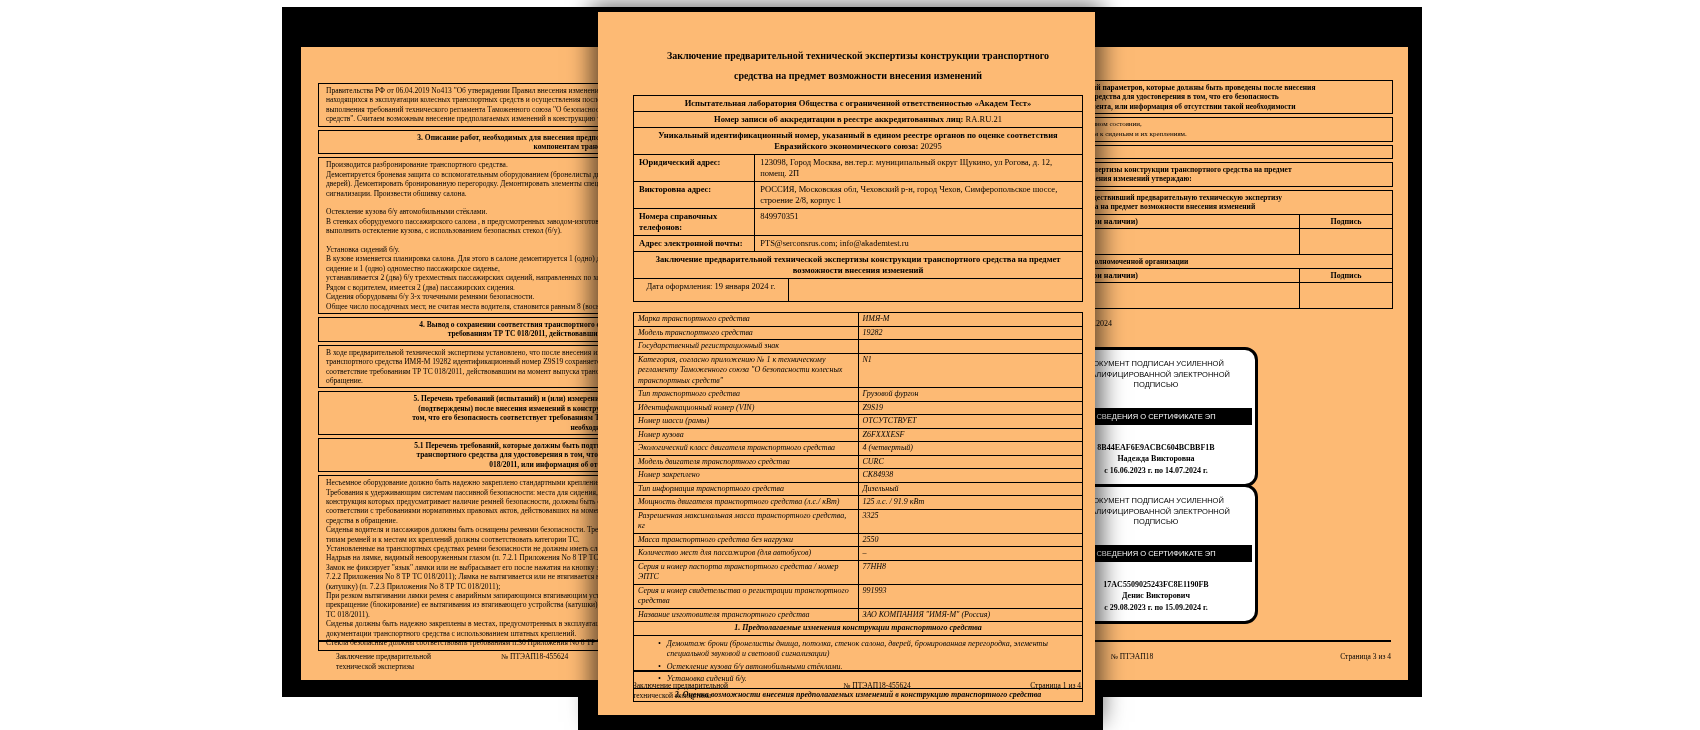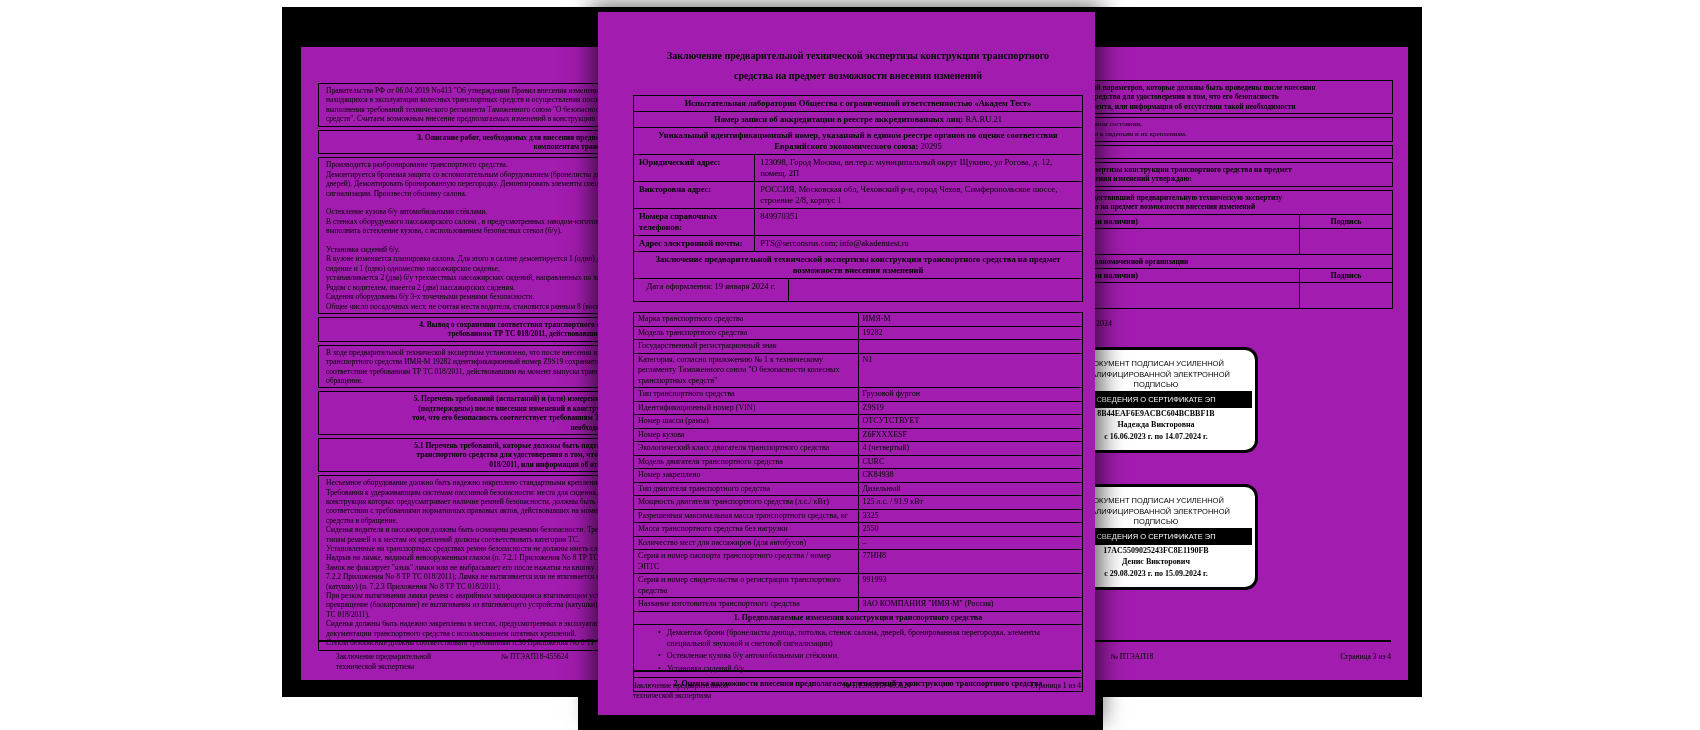--- a/index.html
+++ b/index.html
@@ -1,21 +1,21 @@
 <!DOCTYPE html>
 <html><head>
 <meta charset="utf-8">
 <style>
   html,body{margin:0;padding:0;}
   body{width:1700px;height:730px;position:relative;background:#ffffff;
        font-family:"Liberation Serif","DejaVu Serif",serif;color:#000;overflow:hidden;}
   .bd{position:absolute;background:#000;}
   #bd1{left:282px;top:7px;width:1140px;height:690px;z-index:0;}
   #bd2{left:578px;top:7px;width:525px;height:723px;z-index:1;}
-  .page{position:absolute;background:#a21caf;overflow:hidden;box-sizing:border-box;}
+  .page{position:absolute;background:#fdba74;overflow:hidden;box-sizing:border-box;}
   #leftPage{left:301px;top:47px;width:589px;height:633px;padding:36px 17px 0;z-index:2;}
   #rightPage{left:818px;top:47px;width:590px;height:633px;padding:33px 15px 0;z-index:2;}
   #centerPage{left:598px;top:12px;width:497px;height:703px;padding:34px 12px 0 35px;
               z-index:3;box-shadow:0 0 22px 7px rgba(0,0,0,.6);}
 
   
   .c-title{font-weight:bold;font-size:10px;line-height:20px;text-align:center;}
   table{border-collapse:collapse;width:100%;}
   td{border:1px solid #000;vertical-align:top;}
   .tA td{font-size:8.5px;line-height:11px;padding:2px 5px;}
@@ -52,21 +52,21 @@
   .sigrow{display:flex;border:1px solid #000;border-top:none;}
   .sigrow .fio{flex:1;text-align:center;font-weight:bold;font-size:8px;line-height:13px;border-right:1px solid #000;}
   .sigrow .sgn{width:92px;text-align:center;font-weight:bold;font-size:8px;line-height:13px;}
   .sigrow.empty .fio,.sigrow.empty .sgn{height:25px;}
   .rdate{margin:10px 0 0 243px;font-size:8px;}
   .stamp{position:absolute;left:236px;width:204px;border:3px solid #000;border-radius:13px;
          background:#fff;text-align:center;font-family:"Liberation Sans",sans-serif;
          padding:9px 3px 8px;box-sizing:border-box;}
   #stamp1{top:300px;} #stamp2{top:437px;}
   .stamp .sl{font-size:7.5px;line-height:10.5px;}
-  .stamp .bar{background:#000;color:#fff;font-size:7.5px;line-height:17px;margin:0 0;}
+  .stamp .bar{background:#000;color:#fff;font-size:7.5px;line-height:17px;margin:17px 0;}
   .stamp .cf{font-family:"Liberation Serif",serif;font-weight:bold;font-size:8px;line-height:11.5px;}
 </style>
 </head>
 <body>
 
 <div class="bd" id="bd1"></div>
 <div class="bd" id="bd2"></div>
 
 <div class="page" id="leftPage">
   <div class="box">
@@ -272,21 +272,21 @@
       <tr>
           <td colspan="2" class="b ctr">Заключение предварительной технической экспертизы конструкции транспортного средства на предмет возможности внесения изменений</td>
         </tr>
       <tr>
         <td class="ctr dcell" style="height:18px;">Дата оформления: 19 января 2024 г.</td>
         <td></td>
       </tr>
     </tbody>
   </table>
 
-  <table class="tB" style="margin-top:10px;">
+  <table class="tB" style="margin-top:10px;font-style:italic;">
     <tbody>
 
         <tr>
           <td class="lbl">Марка транспортного средства</td>
           <td class="prew">ИМЯ-М</td>
         </tr>
 
         <tr>
           <td class="lbl">Модель транспортного средства</td>
           <td class="prew">19282</td>
@@ -331,21 +331,21 @@
           <td class="lbl">Модель двигателя транспортного средства</td>
           <td class="prew">CURC</td>
         </tr>
 
         <tr>
           <td class="lbl">Номер закреплено</td>
           <td class="prew">CK84938</td>
         </tr>
 
         <tr>
-          <td class="lbl">Тип двигателя транспортного средства</td>
+          <td class="lbl">Тип информация транспортного средства</td>
           <td class="prew">Дизельный</td>
         </tr>
 
         <tr>
           <td class="lbl">Мощность двигателя транспортного средства (л.с./ кВт)</td>
           <td class="prew">125 л.с. / 91.9 кВт</td>
         </tr>
 
         <tr>
           <td class="lbl">Разрешенная максимальная масса транспортного средства, кг</td>

